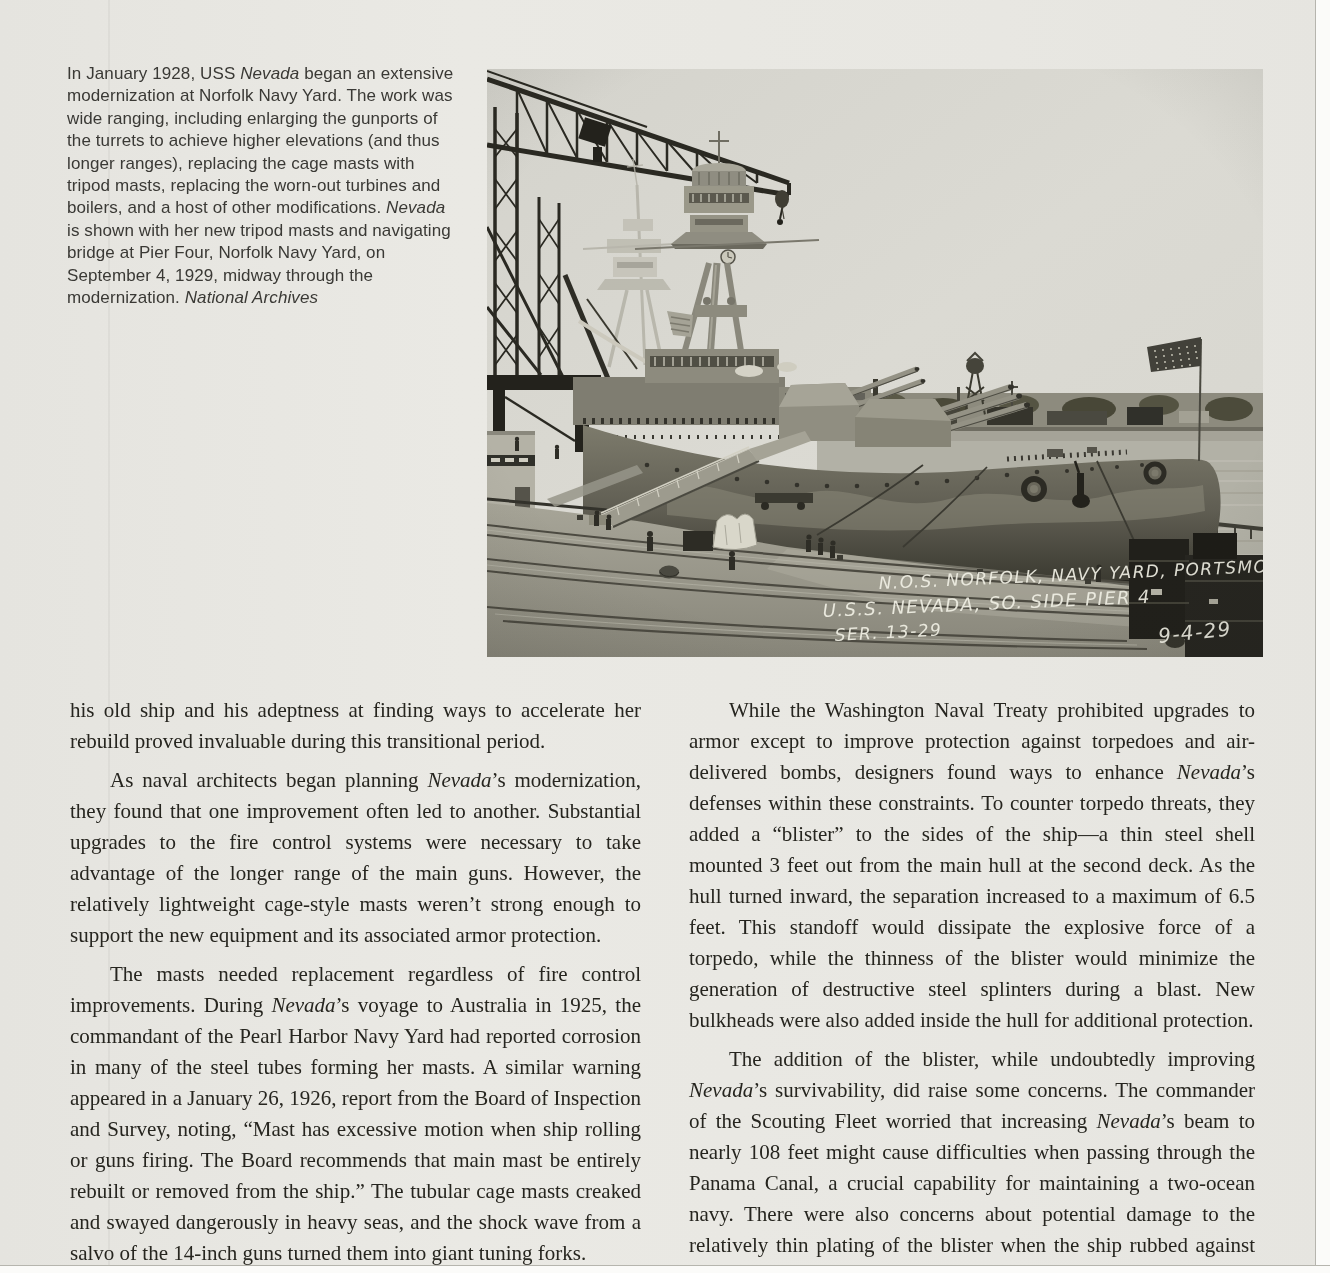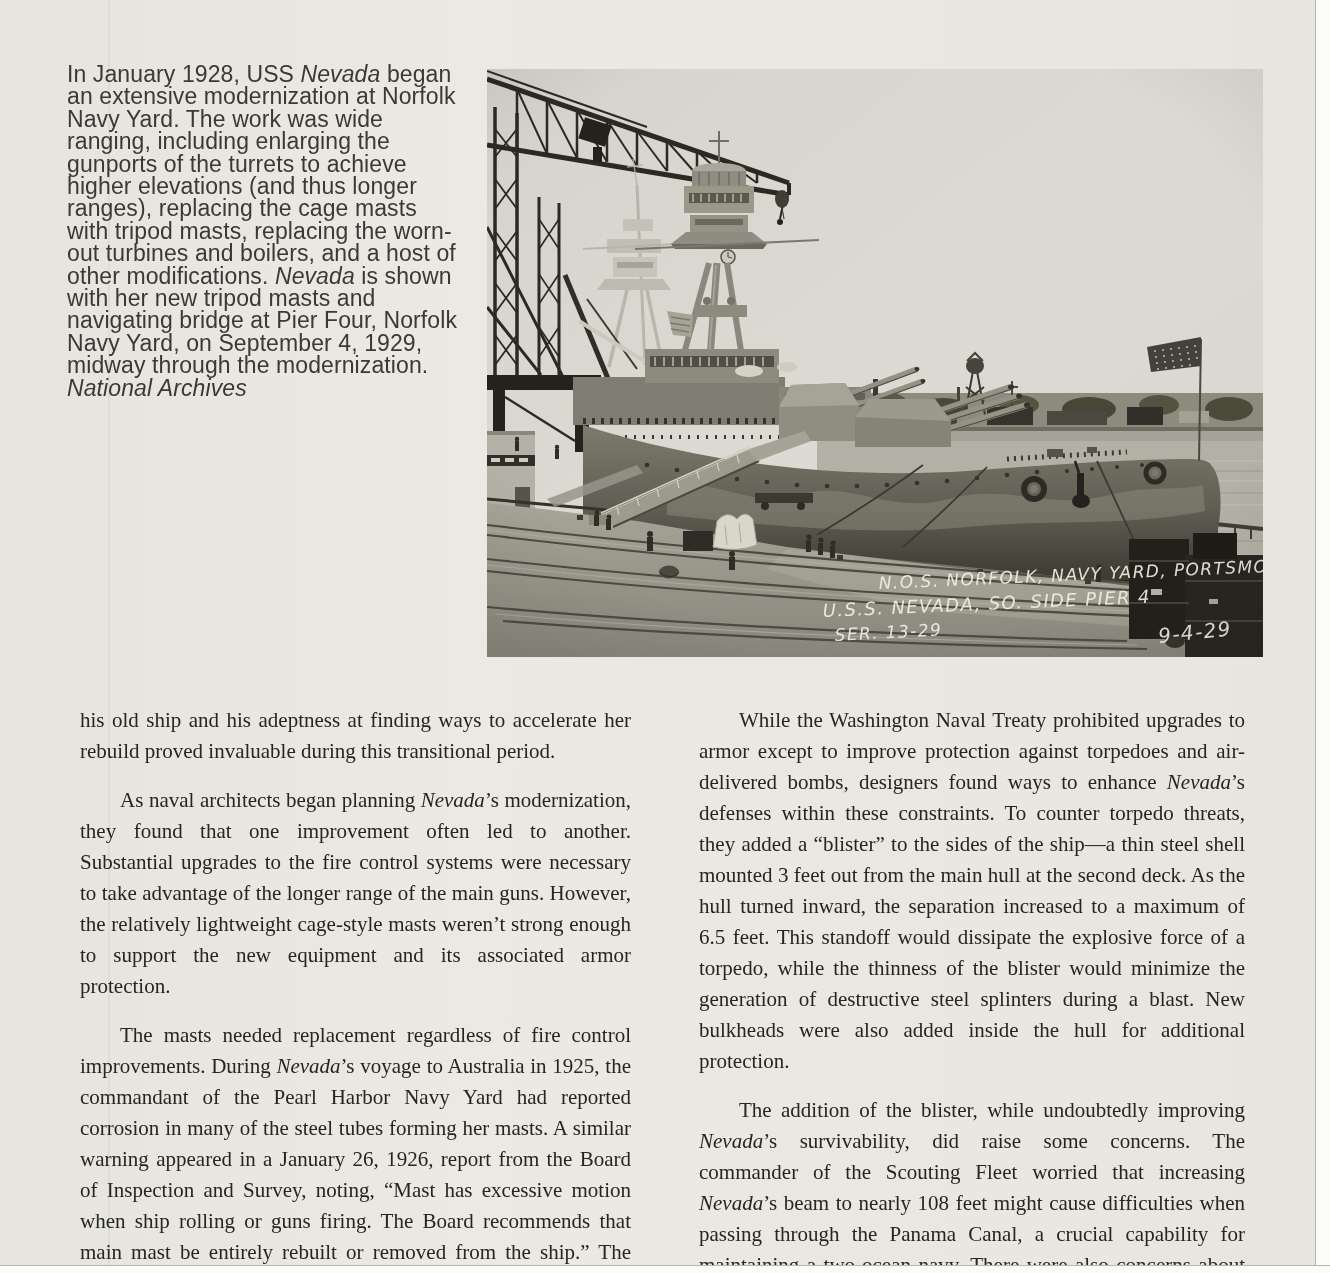--- a/index.html
+++ b/index.html
@@ -10,34 +10,34 @@
   }
   .crease{position:absolute;left:108px;top:0;width:2px;height:100%;
     background:rgba(110,110,100,0.07);}
   .edge-right{position:absolute;top:0;right:0;width:14px;height:100%;
     background:#fbfbf9;border-left:1px solid #b6b5ae;}
   .edge-bottom{position:absolute;left:0;bottom:0;width:100%;height:7px;
     background:#fbfbf9;border-top:1px solid #b6b5ae;}
   .photo-caption{
     position:absolute;left:67px;top:63px;width:392px;
     font-family:"Liberation Sans",sans-serif;
-    font-size:23px;line-height:22.4px;color:#3a3935;
+    font-size:17px;line-height:22.4px;color:#3a3935;
     letter-spacing:0.1px;
   }
   .figure{position:absolute;left:487px;top:69px;width:776px;height:588px;}
   .figure svg{display:block;}
   .col{
     position:absolute;top:687px;
     font-family:"Liberation Serif",serif;
     font-size:21px;line-height:31px;color:#26251f;
     text-align:justify;
   }
   .col-left{left:62px;width:587px;}
   .col-right{left:681px;width:582px;}
-  .col p{margin:18px;}
+  .col p{margin:8px;}
   .col p.indent{text-indent:40px;}
   .hand{
     font-family:"DejaVu Sans",sans-serif;font-style:italic;
     fill:#f0efe4;letter-spacing:1.4px;opacity:0.93;
   }
 </style>
 </head>
 <body>
 
 <div class="crease"></div>

